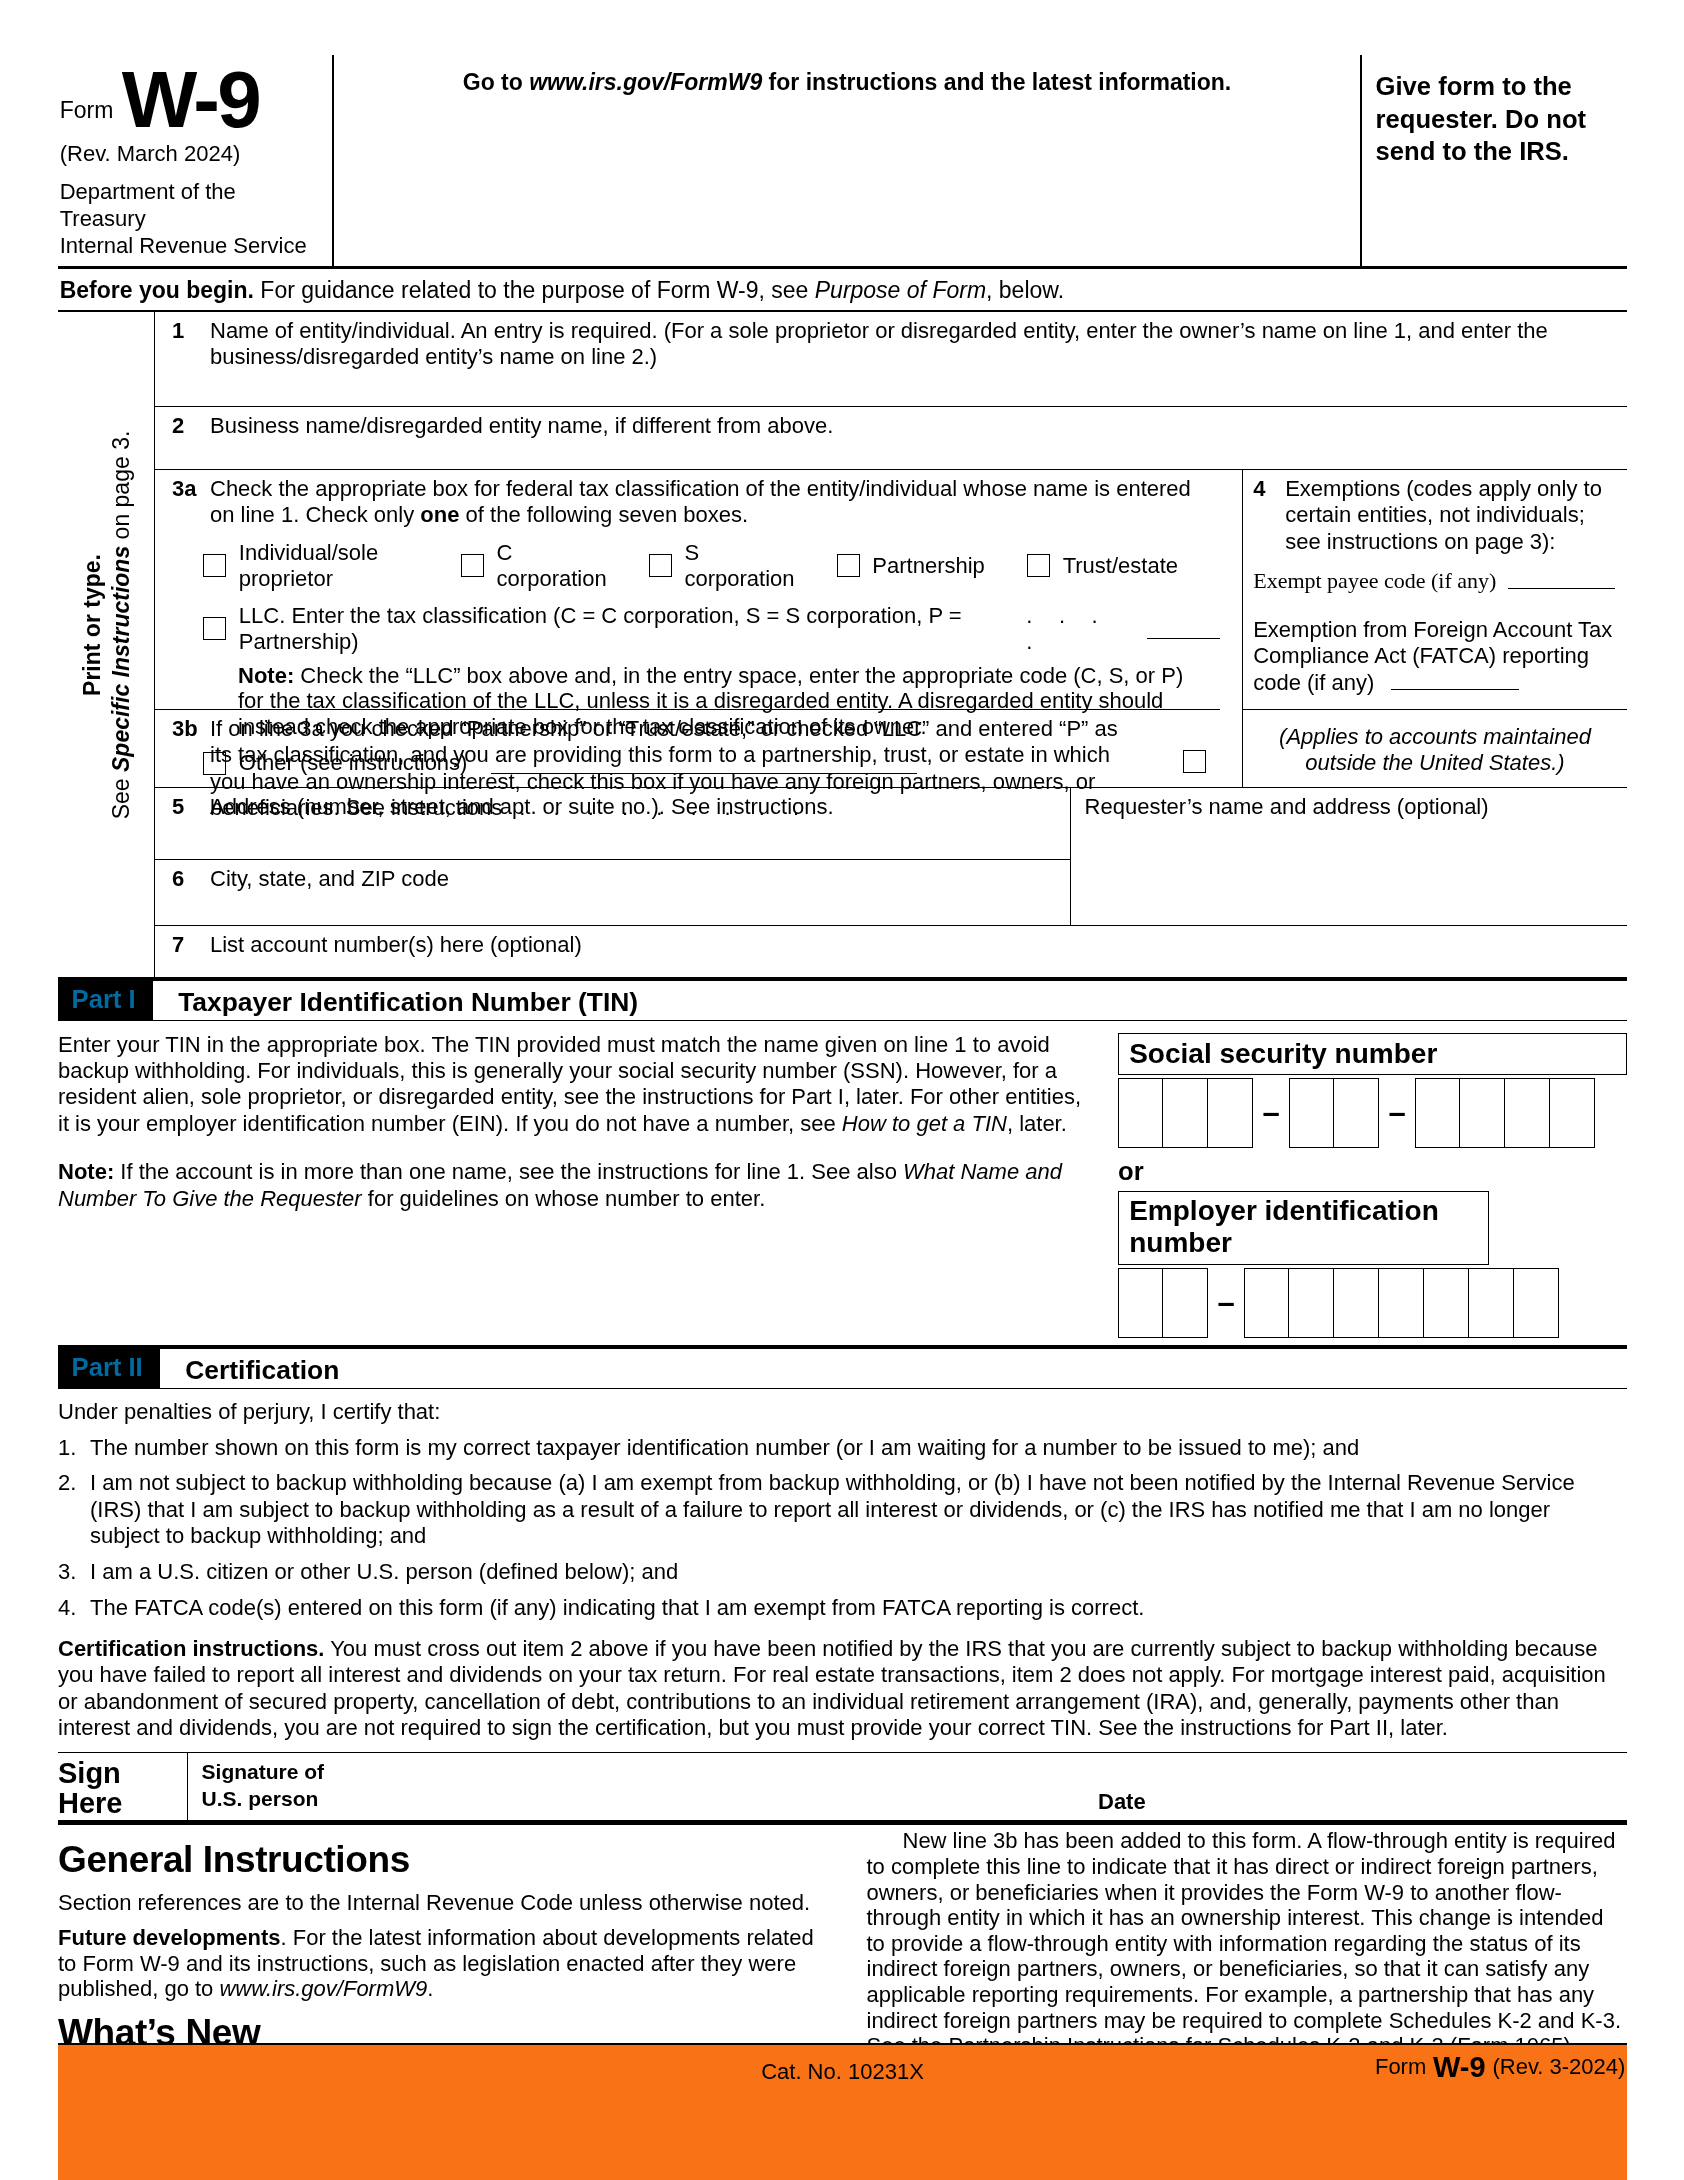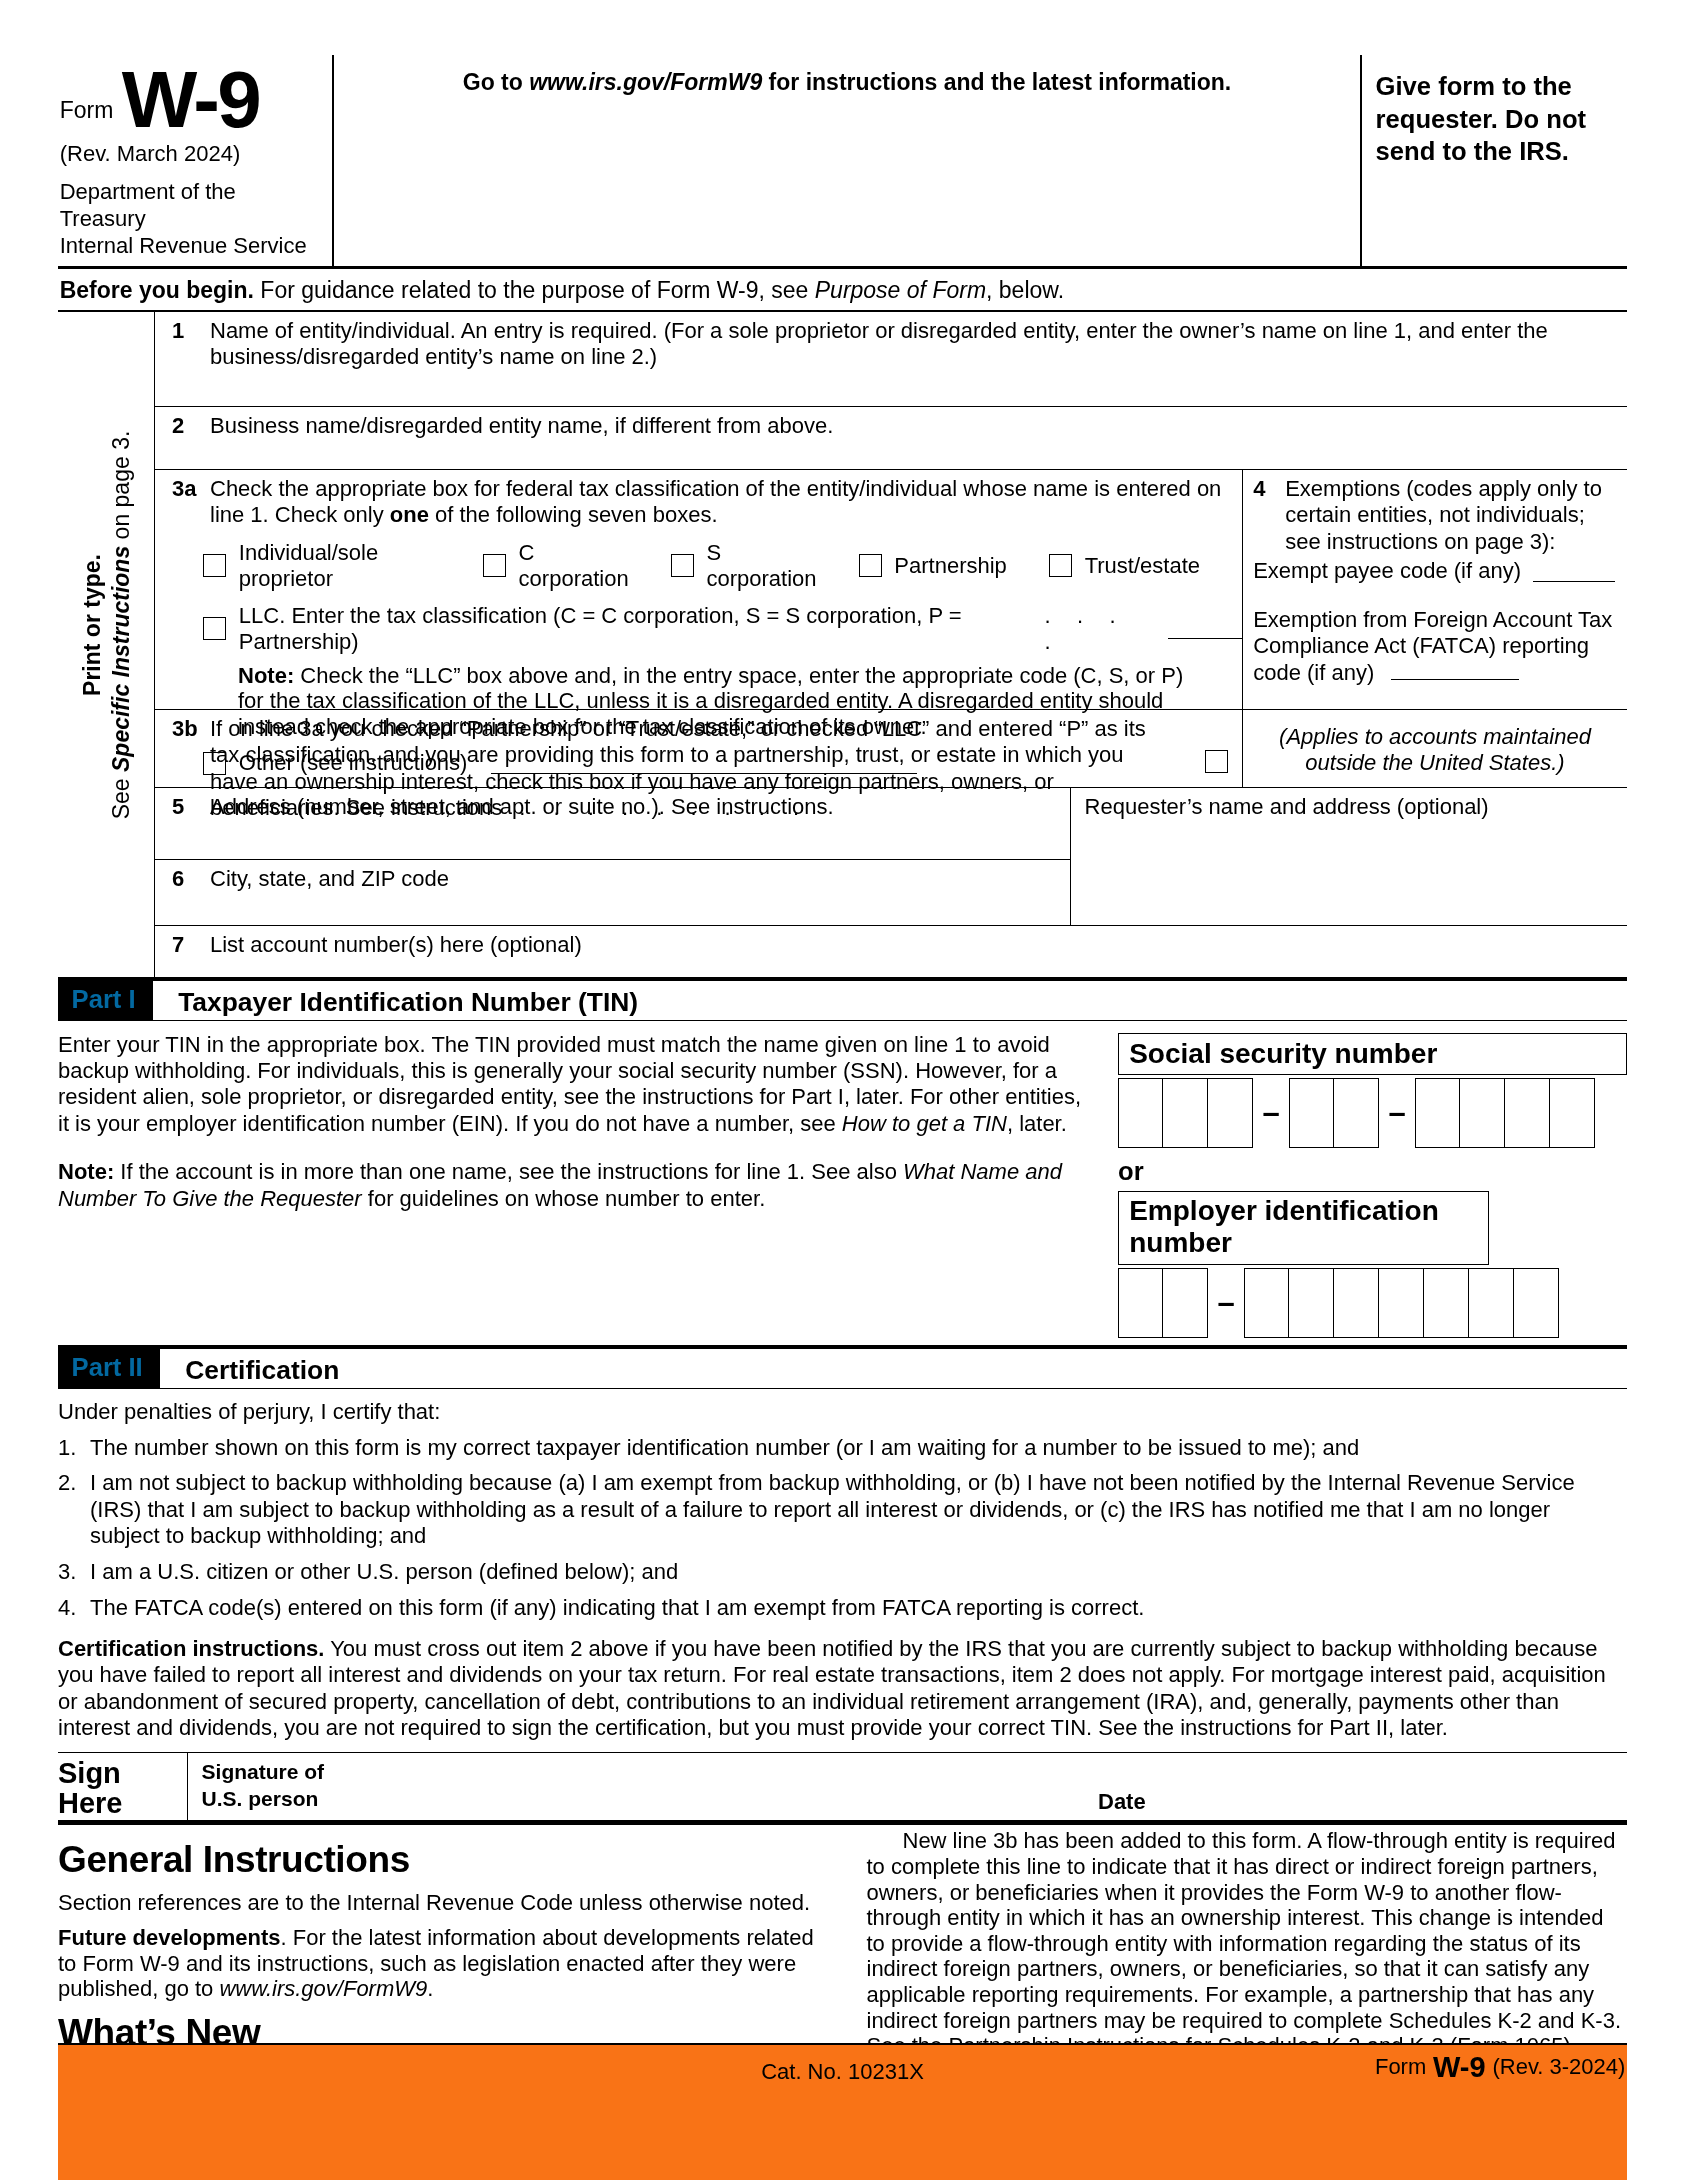--- a/index.html
+++ b/index.html
@@ -37,31 +37,31 @@
   .side { width:97px; border-right:1.7px solid #000; position:relative; }
   .side-rot { position:absolute; top:47%; left:50%; transform:translate(-50%,-50%) rotate(-90deg); white-space:nowrap; text-align:center; }
   .side1 { font-weight:bold; font-size:23px; line-height:1.4; }
   .side2 { font-size:23px; }
   .fmain { flex:1; display:flex; flex-direction:column; }
   .fline { display:flex; }
   .num { font-weight:bold; font-size:22px; padding:6px 0 0 17px; width:55px; flex-shrink:0; }
   .ltxt { flex:1; font-size:22px; line-height:26.4px; padding:6px 20.4px 0 0; }
   .r1 { height:95px; border-bottom:1.7px solid #000; }
   .r2 { height:63px; border-bottom:1.7px solid #000; }
-  .r3 { display:flex; border-bottom:1.7px solid #000; }
+  .r3 { display:flex; border-bottom:1.7px solid #000;gap:22px; }
   .r3l { flex:1; }
   .a3 { height:240px; border-bottom:1.7px solid #000; }
   .b3 { height:77px; position:relative; }
   .b3 .ltxt { padding-right:82px; }
   .r3r { width:385px; border-left:1.7px solid #000; display:flex; flex-direction:column; }
   .x4 { height:240px; border-bottom:1.7px solid #000; padding:6px 12px 0 10.2px; font-size:22px; line-height:26.4px; }
   .f4 { display:flex; }
   .num4 { font-weight:bold; width:32px; flex-shrink:0; }
   .t4 { flex:1; }
-  .exline { display:flex; align-items:center; margin-top:3px; }
+  .exline { display:flex; align-items:flex-start; margin-top:13px;font-family:Liberation Serif, serif; }
   .exline .wline { flex:1; margin-left:12px; }
   .fatca { margin-top:22px; }
   .applies { flex:1; font-style:italic; text-align:center; padding:13.6px 29px 0; font-size:22px; line-height:26.4px; }
   .r56 { display:flex; border-bottom:1.7px solid #000; }
   .r56l { flex:1; }
   .r5 { height:72px; border-bottom:1.7px solid #000; }
   .r6 { height:65px; }
   .req { width:557px; border-left:1.7px solid #000; padding:6px 13.6px 0; font-size:22px; }
   .r7 { height:51px; }
 

